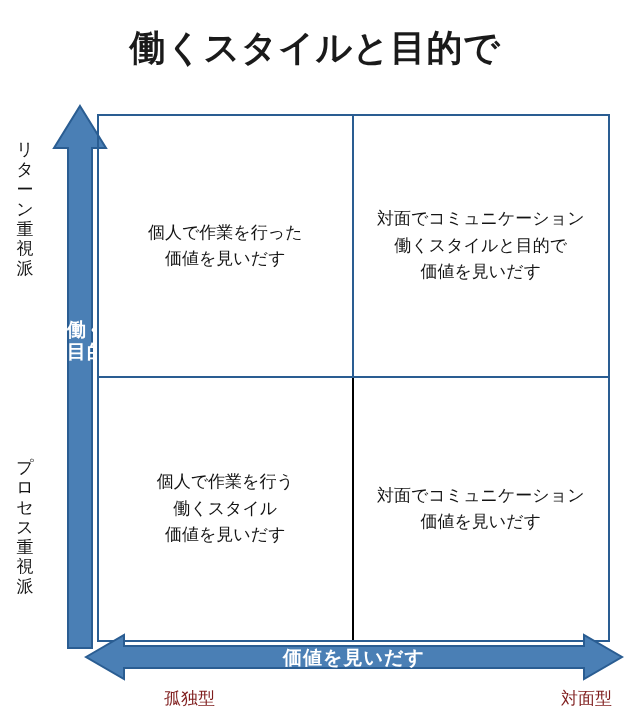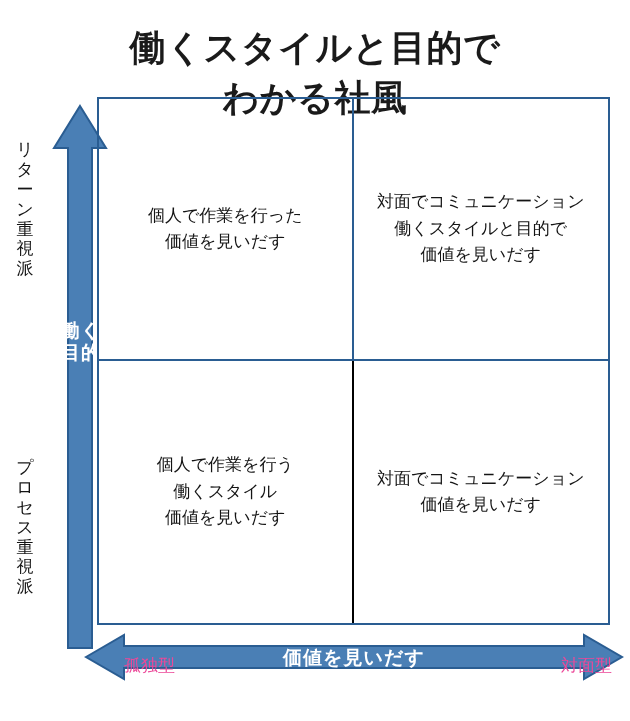--- a/index.html
+++ b/index.html
@@ -28,21 +28,21 @@
     font-weight: 700;
     color: #1a1a1a;
     letter-spacing: 0.5px;
   }
   #title .line { display: block; }
 
   
   #matrix {
     position: absolute;
     left: 97px;
-    top: 97px;
+    top: 114px;
     width: 513px;
     height: 528px;
     box-sizing: border-box;
     border: 2px solid #2a5d92;
     display: grid;
     grid-template-columns: 1fr 1fr;
     grid-template-rows: 1fr 1fr;
   }
   .cell {
     box-sizing: border-box;
@@ -67,29 +67,30 @@
     left: 52px;
     top: 104px;
     width: 56px;
     height: 546px;
   }
   #v-arrow svg { display: block; }
 
   
   #v-arrow-label {
     position: absolute;
-    left: 55px;
+    left: 67px;
     top: 320px;
     width: 46px;
-    text-align: right;
+    text-align: left;
     font-size: 19px;
     font-weight: 700;
     color: #ffffff;
     line-height: 1.18;
     letter-spacing: 1px;
+    font-family: Liberation Mono, monospace;
   }
   #v-arrow-label span { display: block; }
 
   
   .v-axis-label {
     position: absolute;
     left: 12px;
     width: 26px;
     font-size: 17px;
     line-height: 1.17;
@@ -118,33 +119,33 @@
     text-align: center;
     font-size: 19px;
     font-weight: 700;
     color: #ffffff;
     letter-spacing: 1px;
   }
 
   
   .h-axis-label {
     position: absolute;
-    top: 654px;
+    top: 687px;
     font-size: 17px;
-    color: #ec4899;
+    color: #7f1d1d;
+    margin-left: 40px;
   }
   #h-label-left { left: 124px; }
   #h-label-right { right: 18px; font-family: Liberation Mono, monospace; }
 </style>
 </head>
 <body>
 
 <div id="title">
   <span class="line">働くスタイルと目的で</span>
-  <span class="line">わかる社風</span>
 </div>
 
 <div id="v-arrow">
   <svg width="56" height="546" viewBox="0 0 56 546" xmlns="http://www.w3.org/2000/svg">
     <polygon points="28,2 54,44 40,44 40,544 16,544 16,44 2,44" fill="#4a7fb5" stroke="#2a5d92" stroke-width="2"></polygon>
   </svg>
 </div>
 <div id="v-arrow-label">
   <span>働く</span>
   <span>目的</span>

